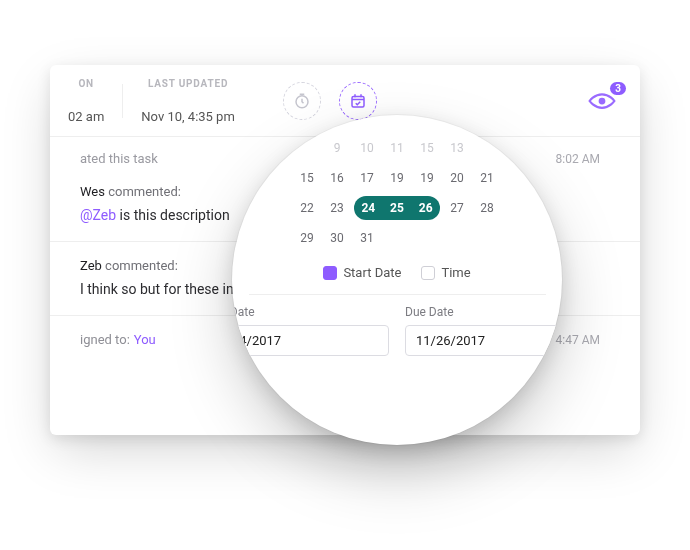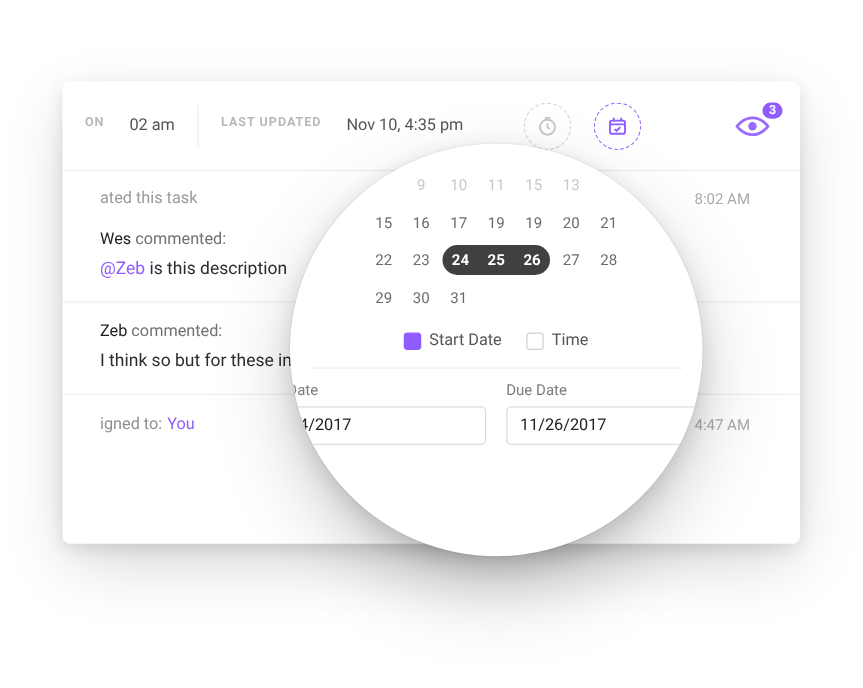--- a/index.html
+++ b/index.html
@@ -16,21 +16,21 @@
     overflow: hidden;
   }
   .header {
     height: 72px;
     border-bottom: 1px solid #eee;
     display: flex;
     align-items: center;
     padding: 0 18px;
     gap: 18px;
   }
-  .meta-col { display: flex; flex-direction: row; gap: 20px; }
+  .meta-col { display: flex; flex-direction: column; gap: 20px; text-align: center; }
   .meta-label { font-size: 10px; font-weight: 700; letter-spacing: 0.8px; color: #b7b7bd; text-transform: uppercase; }
   .meta-value { font-size: 13px; color: #555; }
   .vdiv { width: 1px; height: 34px; background: #eee; }
   .circle-btn {
     width: 38px; height: 38px; border-radius: 50%;
     display: flex; align-items: center; justify-content: center;
     cursor: pointer;
   }
   .circle-dashed { border: 1.5px dashed #d5d5de; }
   .circle-dashed-accent { border: 1.5px dashed #9a6bff; }
@@ -80,21 +80,21 @@
     align-items: center;
   }
   .cal-cell {
     display: flex; align-items: center; justify-content: center;
     font-size: 12px; color: #6a6a70; cursor: pointer;
   }
   .cal-cell.dim { color: #c8c8cd; }
   .range-pill {
     grid-column: 3 / span 3;
     height: 24px;
-    background: #404040;
+    background: #0f766e;
     border-radius: 14px;
     display: flex; align-items: center; justify-content: space-around;
     color: #fff; font-size: 12px; font-weight: 700;
   }
   .opts-row {
     margin-top: 14px;
     display: flex; align-items: center; gap: 20px;
     font-size: 13px; color: #555;
   }
   .chk { width: 14px; height: 14px; border-radius: 3px; border: 1px solid #cfcfd6; display:inline-flex; align-items:center; justify-content:center; margin-right: 6px; }

